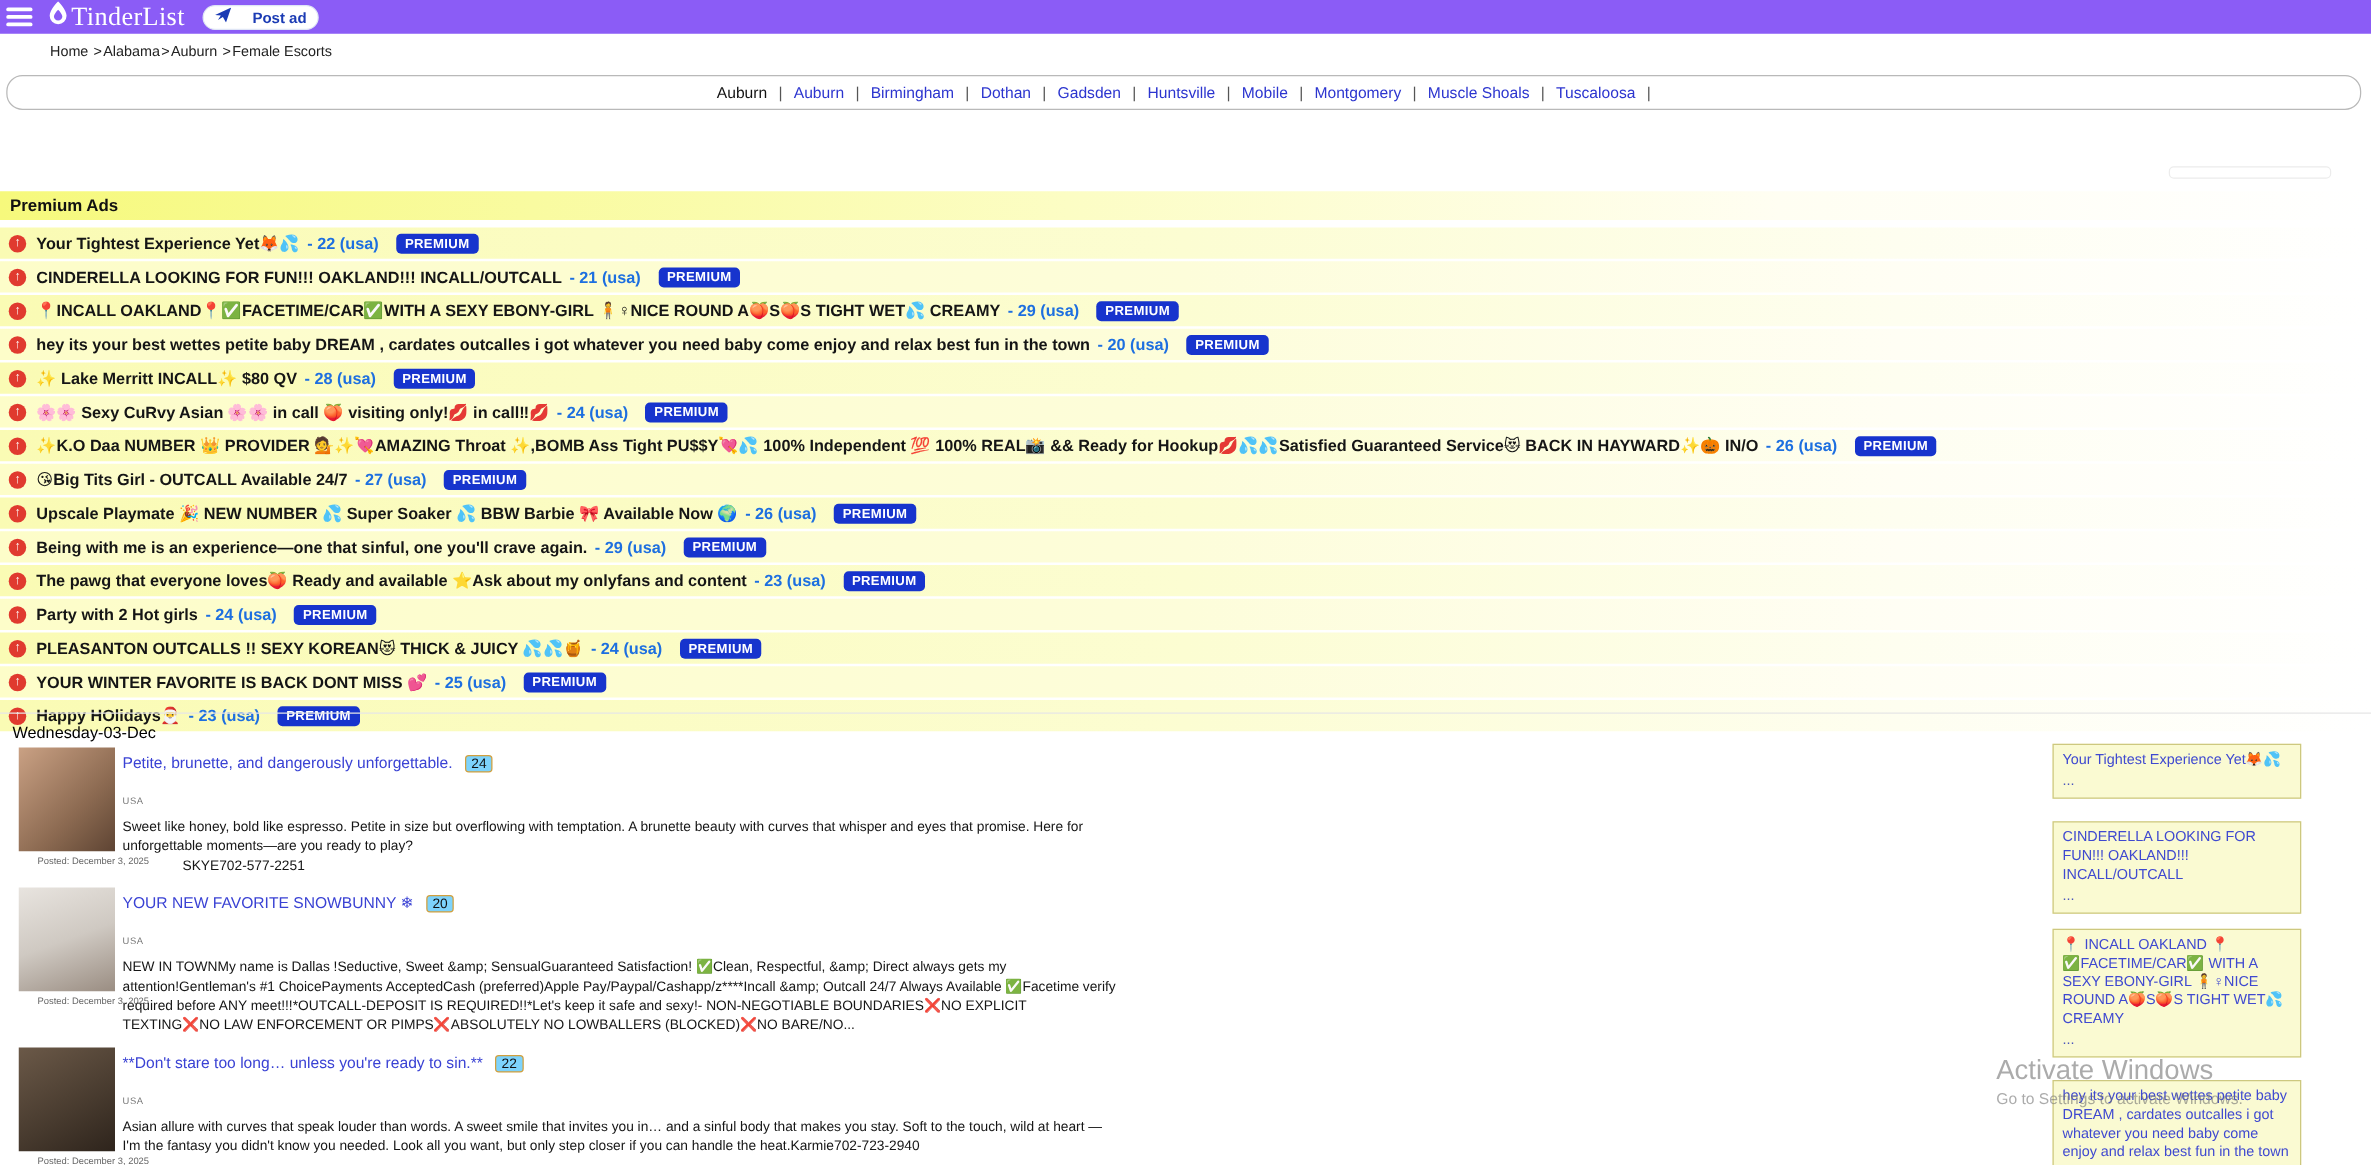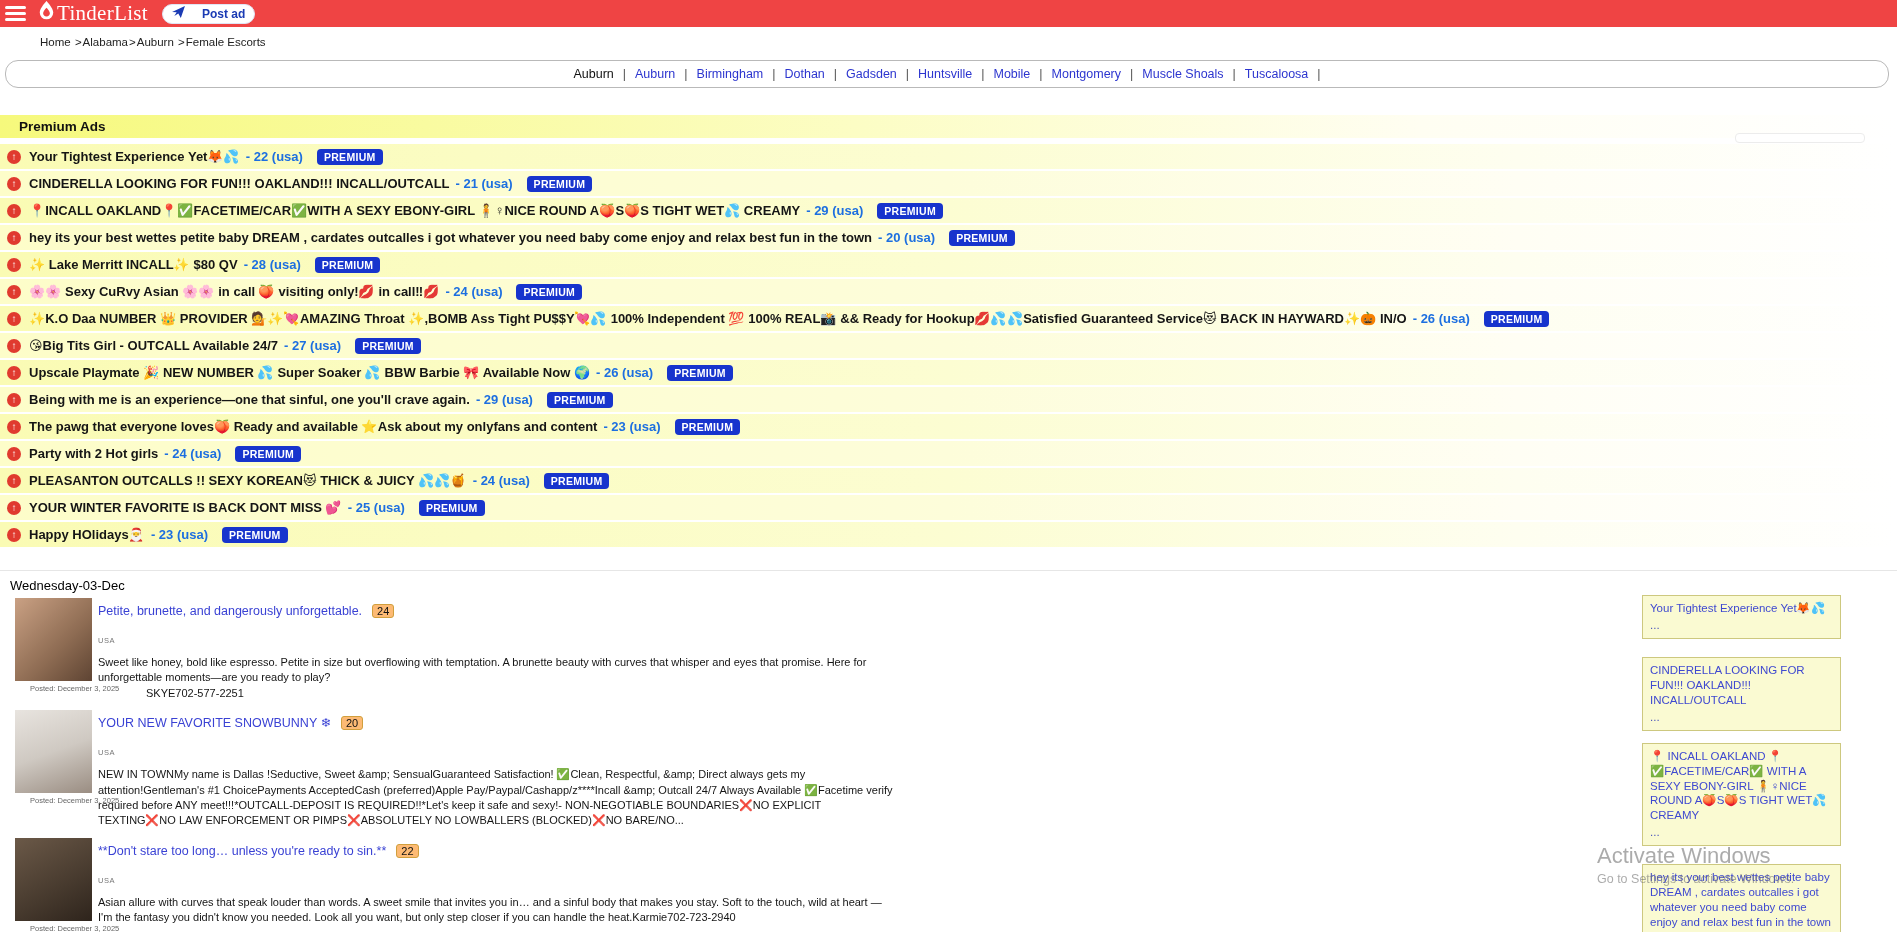--- a/index.html
+++ b/index.html
@@ -1,20 +1,20 @@
 <!DOCTYPE html>
 <html><head>
 <meta charset="utf-8">
 <style>
   html,body{margin:0;padding:0;background:#fff;}
   .page{position:relative;width:1897px;height:932px;overflow:hidden;background:#fff;
         font-family:"Liberation Sans","DejaVu Sans",sans-serif;}
 
   
-  .topbar{position:absolute;top:0;left:0;right:0;height:27px;background:#ef4444;
+  .topbar{position:absolute;top:0;left:0;right:0;height:27px;background:#8b5cf6;
           display:flex;align-items:center;z-index:4;}
   .hamburger{width:21px;height:15px;margin-left:5px;display:flex;flex-direction:column;
              justify-content:space-between;cursor:pointer;}
   .hamburger span{display:block;height:3px;background:#fff;border-radius:2px;}
   .logo{display:flex;align-items:center;margin-left:12px;color:#fff;
         font-family:"Liberation Serif","DejaVu Serif",serif;font-size:21px;letter-spacing:.3px;}
   .logo svg{margin-right:2px;}
   .postad{margin-left:14px;background:#fff;border:1px solid #dfe5f5;border-radius:10px;height:20px;
           display:flex;align-items:center;gap:17px;padding:0 9px;color:#1b3bb4;font-weight:bold;
           font-size:12px;cursor:pointer;font-family:inherit;}
@@ -26,22 +26,22 @@
   
   .citybar{position:absolute;top:60px;left:5px;right:8px;height:26px;border:1px solid #b9b9b9;
            border-radius:13px;background:#fff;display:flex;align-items:center;justify-content:center;
            font-size:12.5px;gap:9px;}
   .citybar .cur{color:#111;}
   .citybar a{color:#2c35cf;text-decoration:none;cursor:pointer;}
   .citybar .sep{color:#555;}
 
   
   .premium{position:absolute;top:115px;left:0;width:100%;}
-  .pheader{height:23px;line-height:23px;padding-left:19px;font-weight:bold;font-size:13.5px;color:#111;
-           background:linear-gradient(90deg,#f6f97c,#fcfdc4 45%,#fffef2 75%,#ffffff);}
+  .pheader{height:23px;line-height:23px;padding-left:8px;font-weight:bold;font-size:13.5px;color:#111;
+           background:linear-gradient(90deg,#f6f97c,#fcfdc4 45%,#fffef2 75%,#ffffff);margin-top:38px;}
   .plist{margin-top:6px;}
   .prow{height:25px;margin-bottom:2px;display:flex;align-items:center;padding-left:7px;cursor:pointer;
         background:linear-gradient(90deg,#fafbb4,#fcfdd2 50%,#fefef0 80%,#ffffff);}
   .plist .prow:nth-child(even){background:linear-gradient(90deg,#fdfdc9,#fdfdda 50%,#fffef4 80%,#ffffff);}
   .upicon{width:14px;height:14px;border-radius:50%;background:#e03a2f;color:#fff;font-size:10px;
           line-height:14px;text-align:center;font-weight:bold;margin-right:8px;flex:0 0 auto;}
   .ptitle{font-weight:bold;font-size:13px;color:#151515;white-space:nowrap;}
   .pmeta{font-weight:bold;font-size:13px;color:#1d6fe0;margin-left:6px;white-space:nowrap;}
   .pbadge{margin-left:14px;background:#1734cd;color:#fff;font-weight:bold;font-size:10.5px;
           padding:2px 7px;border-radius:4px;letter-spacing:.3px;white-space:nowrap;}
@@ -57,21 +57,21 @@
   .listings{position:absolute;top:598px;left:15px;width:910px;}
   .card{position:relative;min-height:92px;margin-bottom:9px;}
   .thumb{position:absolute;left:0;top:0;width:77px;height:83px;cursor:pointer;}
   .t1{background:linear-gradient(135deg,#caa184,#8d6b52 60%,#5e4433);}
   .t2{background:linear-gradient(160deg,#e8e4df,#cfc9c2 50%,#9a8d82);}
   .t3{background:linear-gradient(150deg,#6b5948,#473a2e 60%,#2e241c);}
   .t4{background:linear-gradient(140deg,#b98f6e,#7a5a42 60%,#4a372a);}
   .cbody{margin-left:83px;padding-top:3px;}
   .ctitle{color:#3a42d4;font-size:12.5px;text-decoration:none;cursor:pointer;}
   .age{display:inline-block;border:1px solid #d19f3d;border-radius:3px;padding:0 4px;font-size:11px;
-       color:#111;margin-left:10px;background:#fdba74;}
+       color:#111;margin-left:10px;background:#7dd3fc;}
   .country{font-size:7.5px;color:#777;margin-top:17px;letter-spacing:.5px;}
   .desc{font-size:11px;color:#151515;margin-top:10px;margin-bottom:0;line-height:1.4;max-width:800px;}
   .phoneline{font-size:11px;color:#151515;line-height:1.4;margin-left:48px;}
   .posted{position:absolute;left:0;top:86px;font-size:7.5px;color:#666;white-space:nowrap;padding-left:15px;}
 
   
   .sidebar{position:absolute;left:1642px;top:595px;width:199px;z-index:2;}
   .sbox{background:#fafad2;border:1px solid #cdc87f;padding:5px 7px;font-size:11.5px;line-height:1.3;}
   .sbox a{color:#3f49d0;text-decoration:none;cursor:pointer;}
   .smore{color:#4a55bd;margin-top:2px;}

